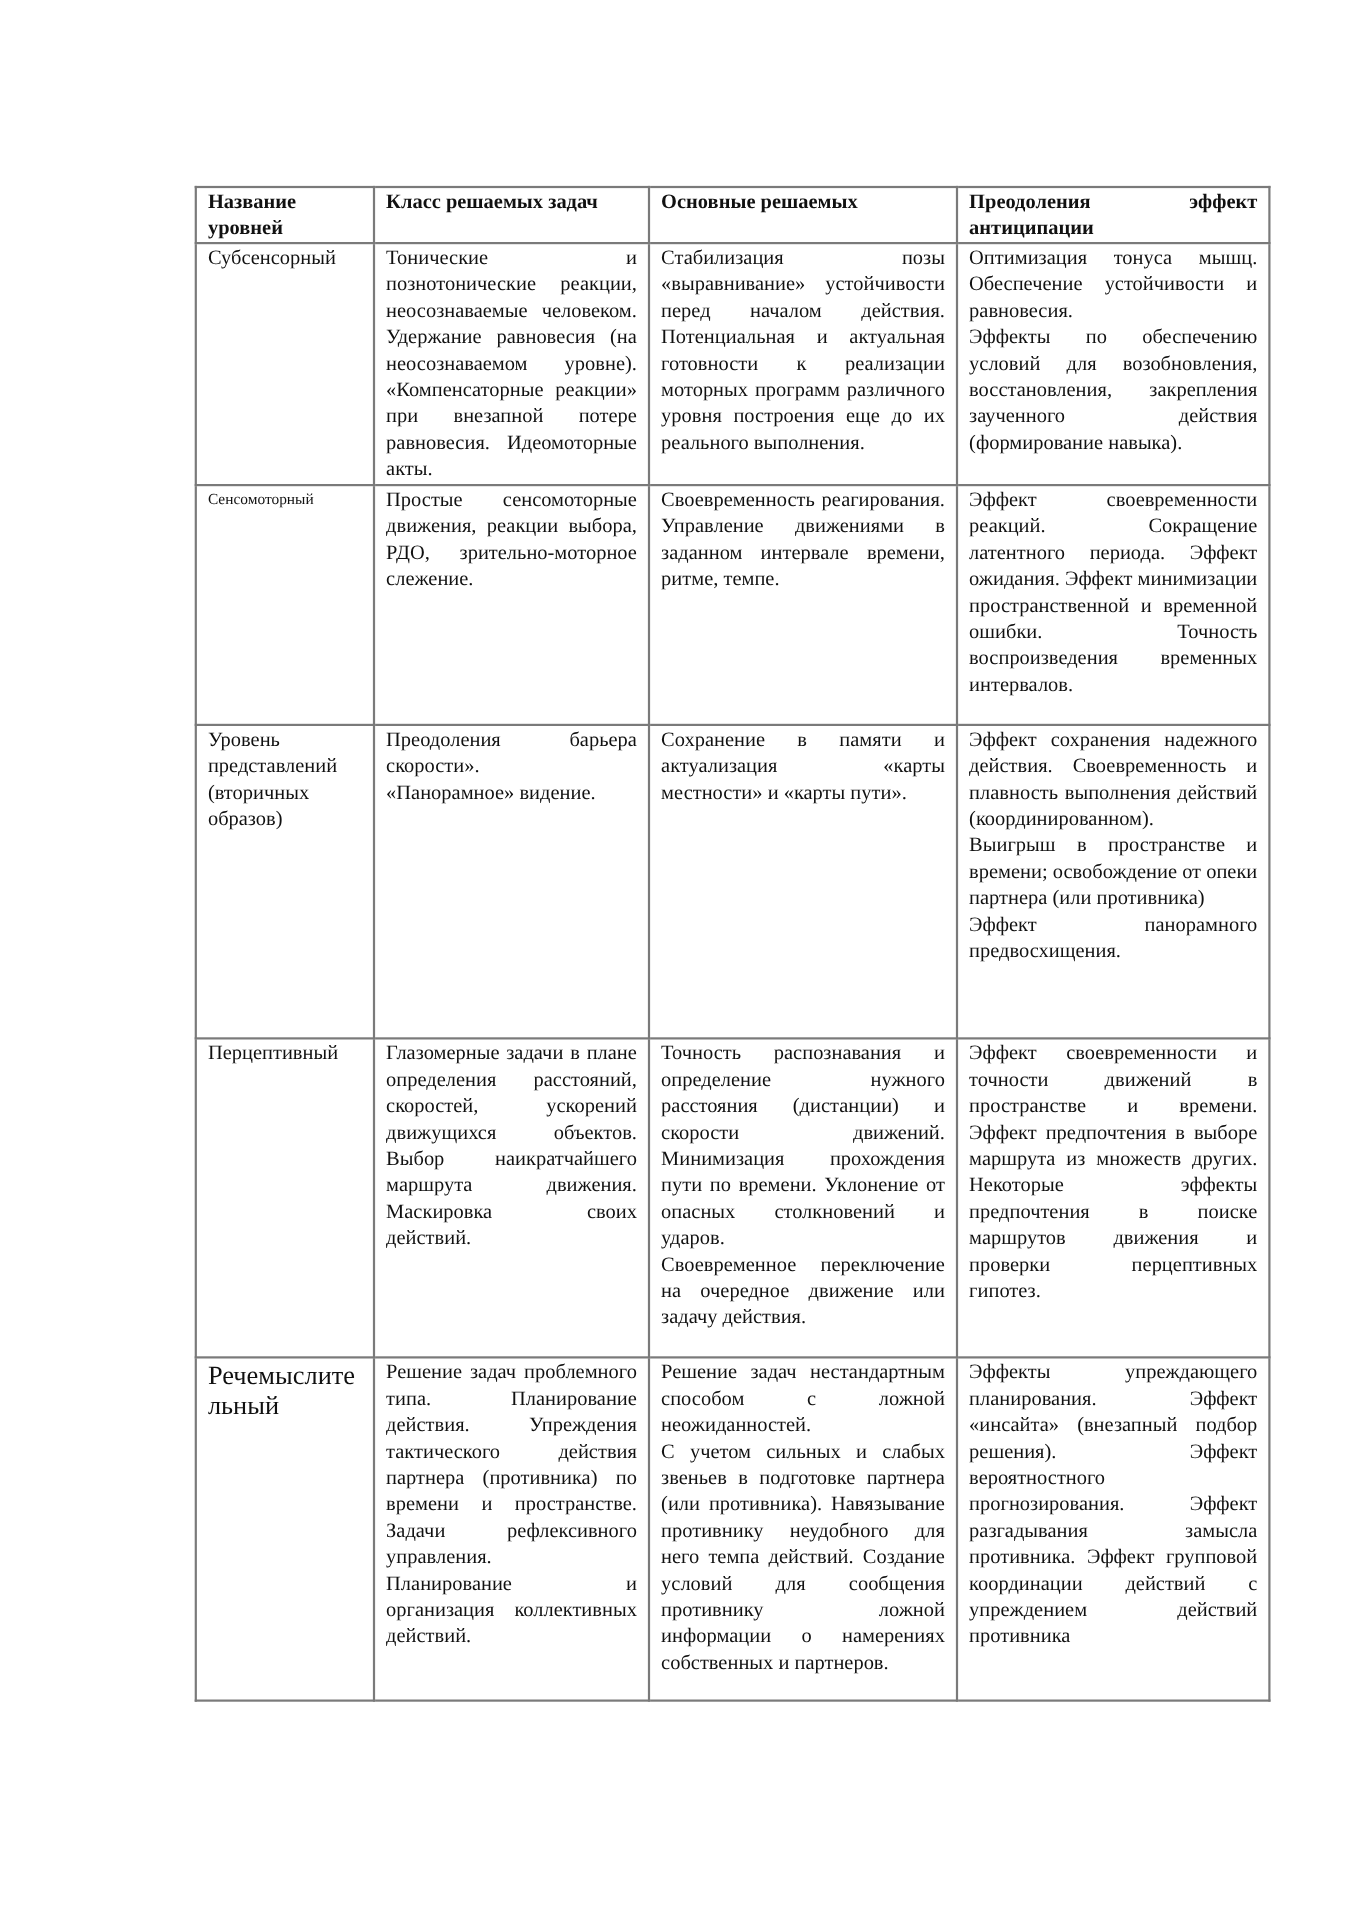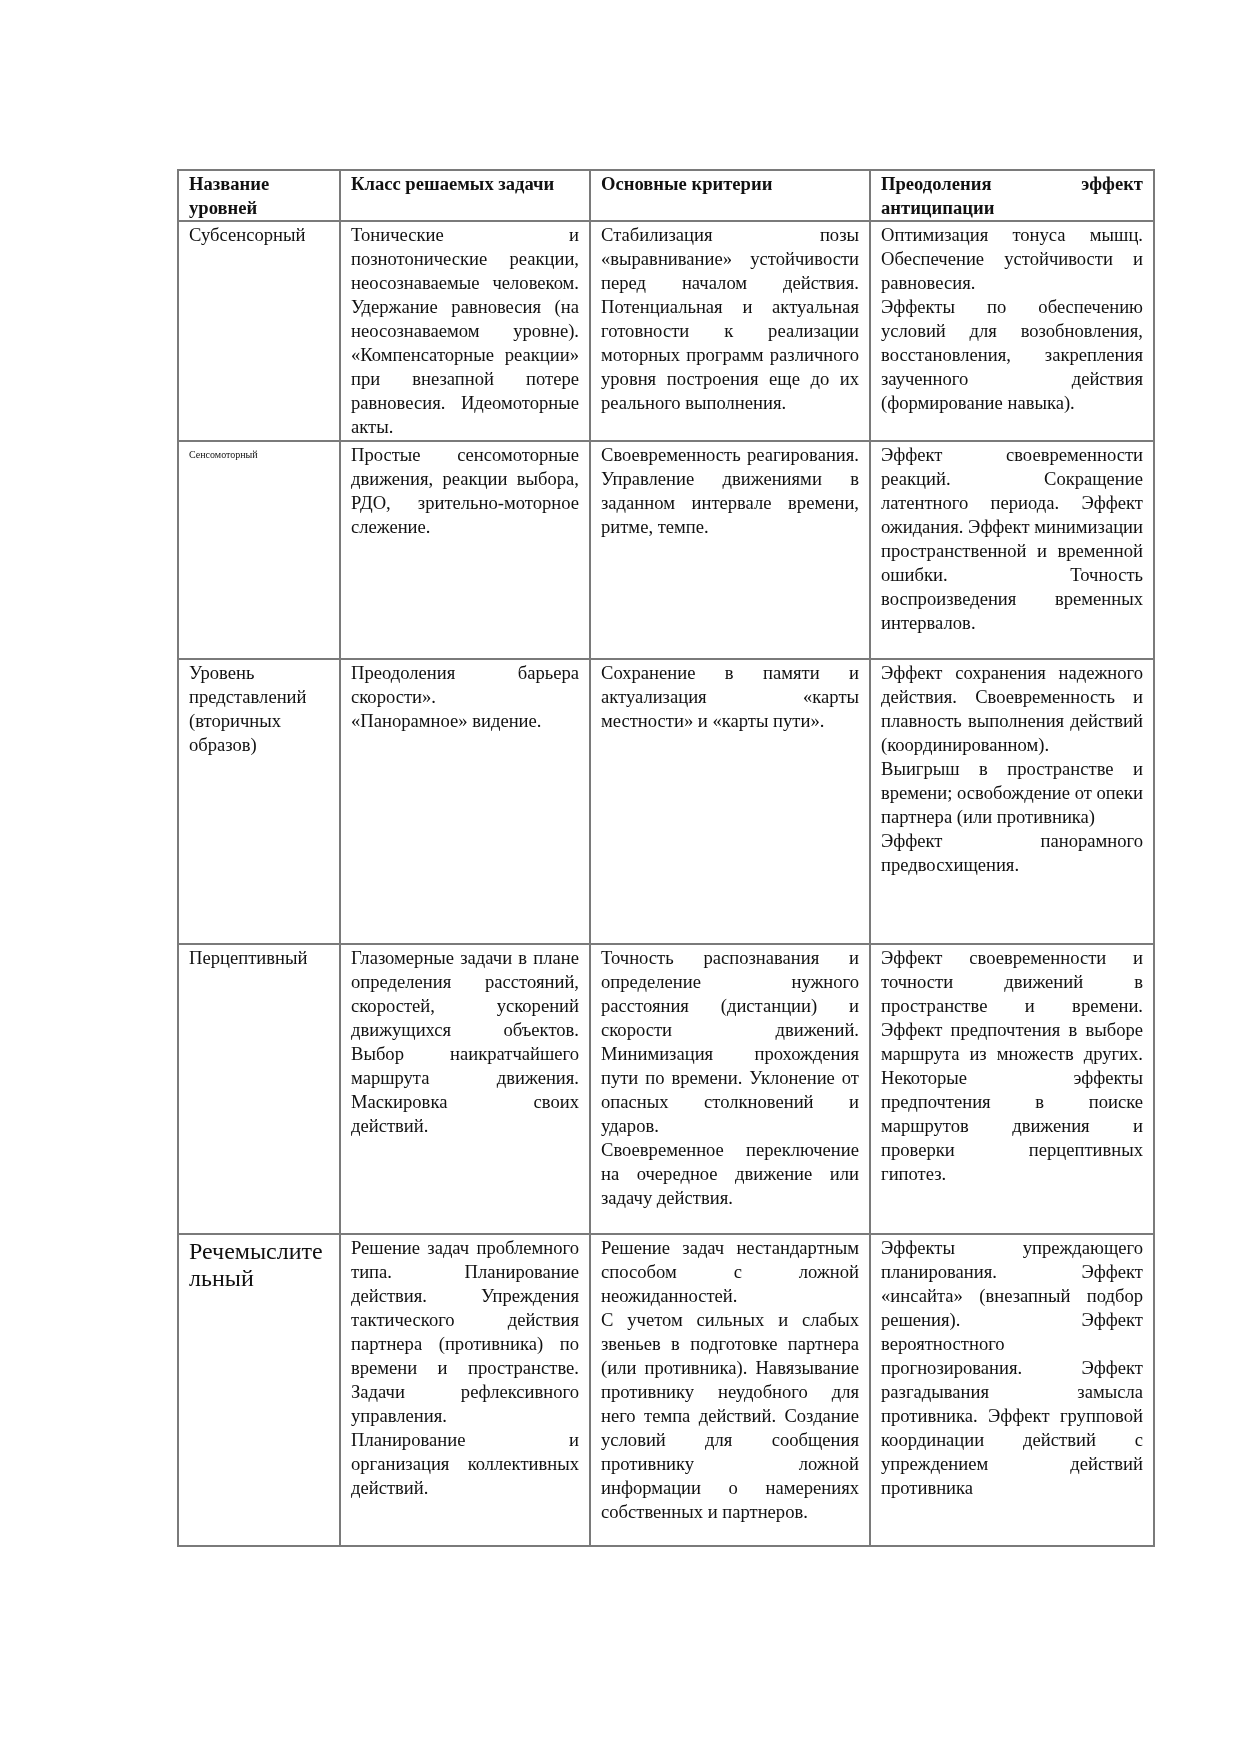--- a/index.html
+++ b/index.html
@@ -47,40 +47,40 @@
       font-weight: bold;
       text-align: left;
       padding-top: 1px;
       padding-bottom: 0;
     }
     table.levels th.h4 {
       text-align: justify;
       text-align-last: left;
     }
     td.level { text-align: left; }
-    td.level.small { font-size: 10px; }
+    td.level.small { font-size: 14px; }
     td.level.large { font-size: 24px; line-height: 27px; padding-top: 3px; }
     .para { display: block; }
   </style>
 </head>
 <body>
 
 <div class="page">
   <table class="levels">
     <colgroup>
       <col class="c1">
         <col class="c2">
         <col class="c3">
         <col class="c4">
     </colgroup>
     <thead>
       <tr>
         <th>Название уровней</th>
-        <th>Класс решаемых задачи</th>
-        <th>Основные критерии</th>
+        <th>Класс решаемых задач</th>
+        <th>Основные решаемых</th>
         <th class="h4">Преодоления эффект антиципации</th>
       </tr>
     </thead>
     <tbody>
 
       <tr style="height:212px">
         <td class="level">Субсенсорный</td>
         <td>
           <span class="para">Тонические и познотонические реакции, неосознаваемые человеком. Удержание равновесия (на неосознаваемом уровне). «Компенсаторные реакции» при внезапной потере равновесия. Идеомоторные акты.</span>
         </td>

